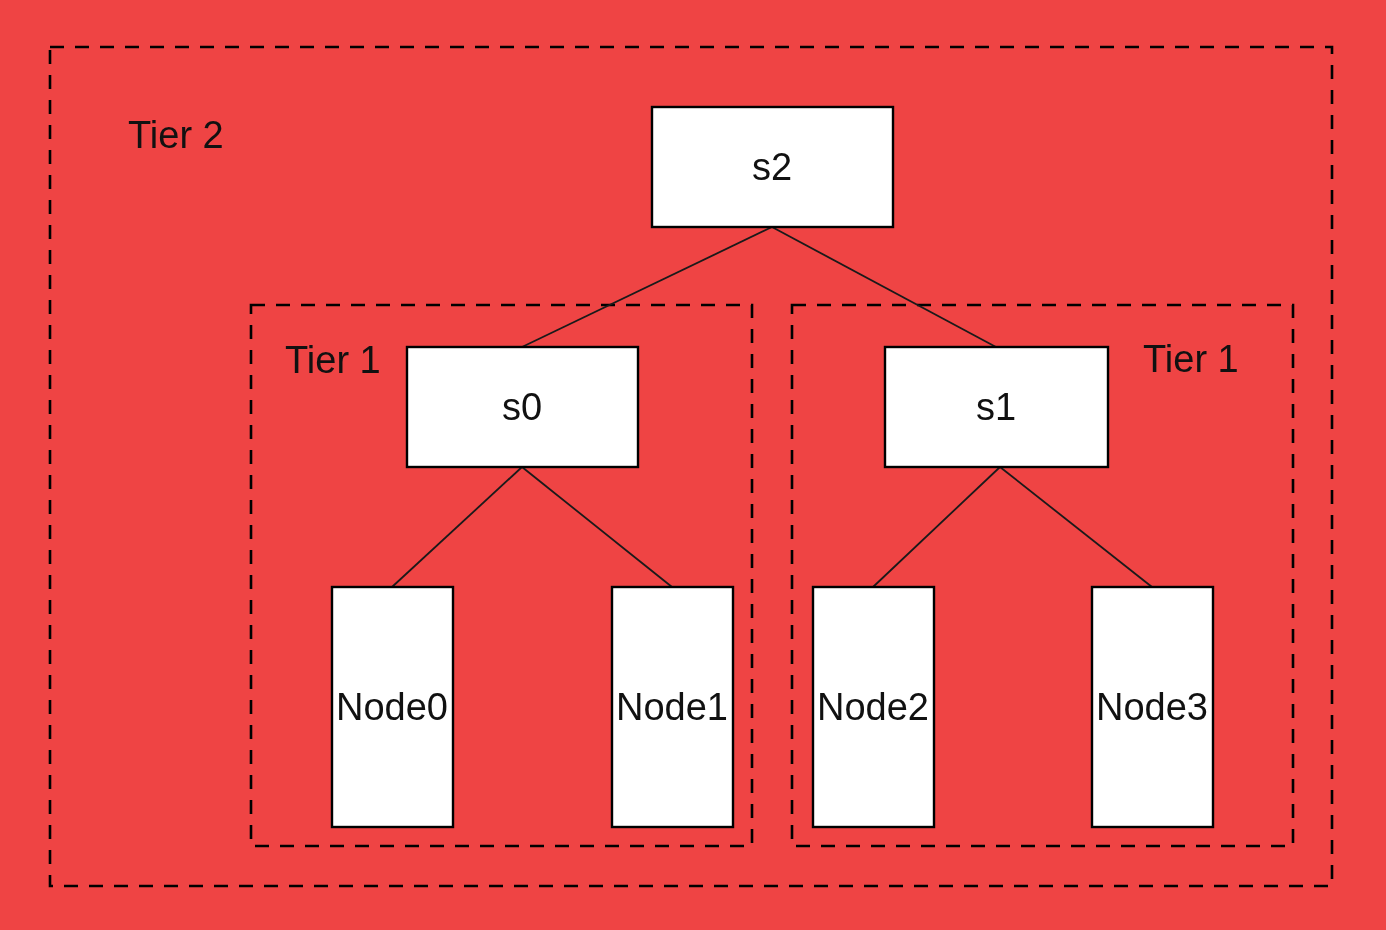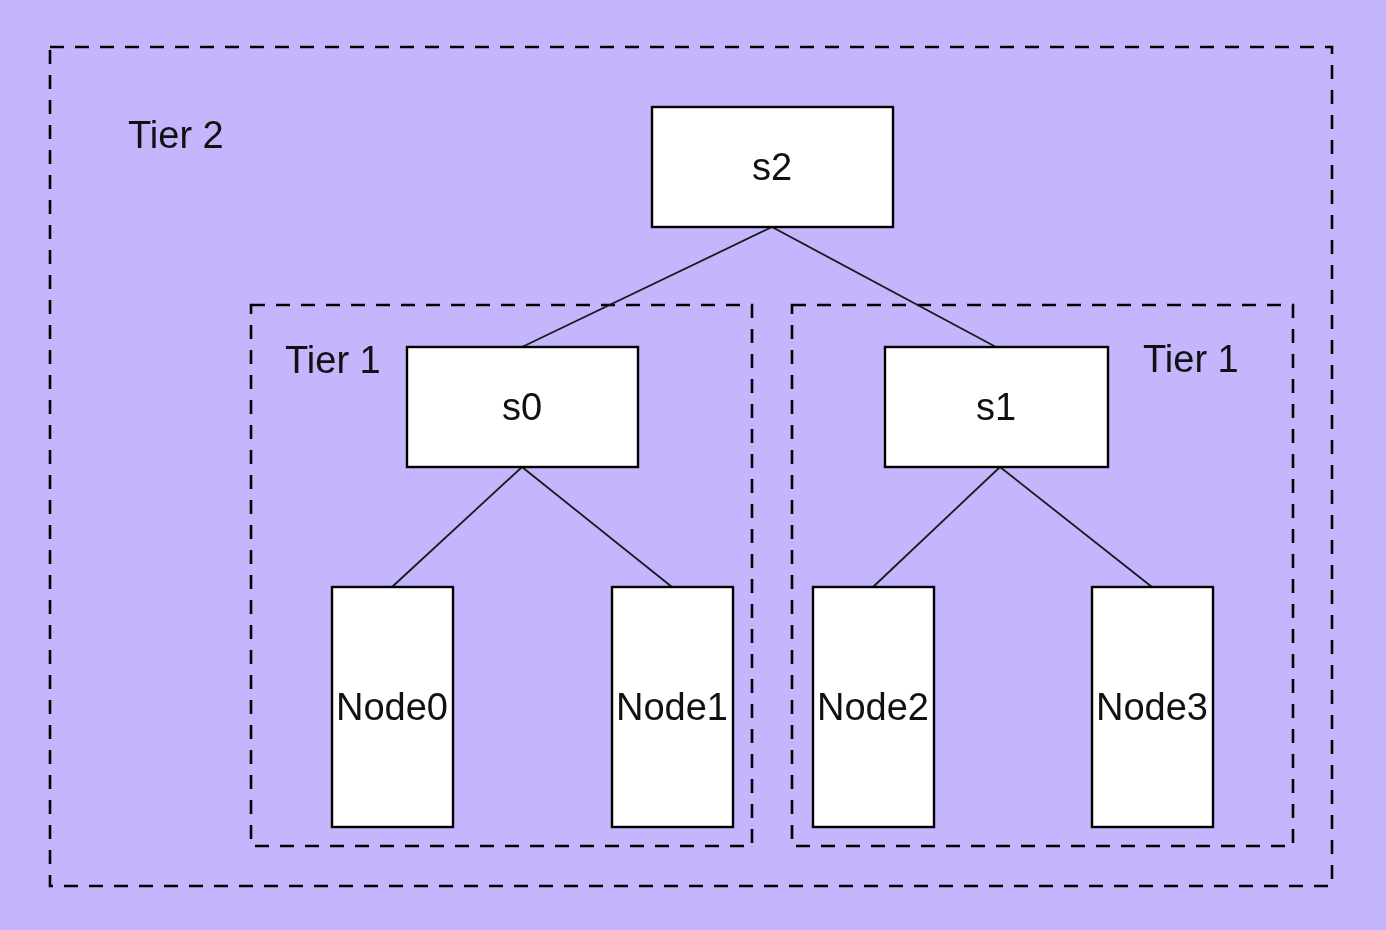--- a/index.html
+++ b/index.html
@@ -4,21 +4,21 @@
 <style>
   html, body {
     margin: 0;
     padding: 0;
     background: #ffffff;
   }
   .canvas {
     position: relative;
     width: 1386px;
     height: 930px;
-    background: #c4b5fd;
+    background: #ef4444;
     overflow: hidden;
   }
   svg text {
     font-family: "Liberation Sans", sans-serif;
     font-size: 38px;
     fill: #111111;
   }
   svg .box {
     fill: #ffffff;
     stroke: #000000;

